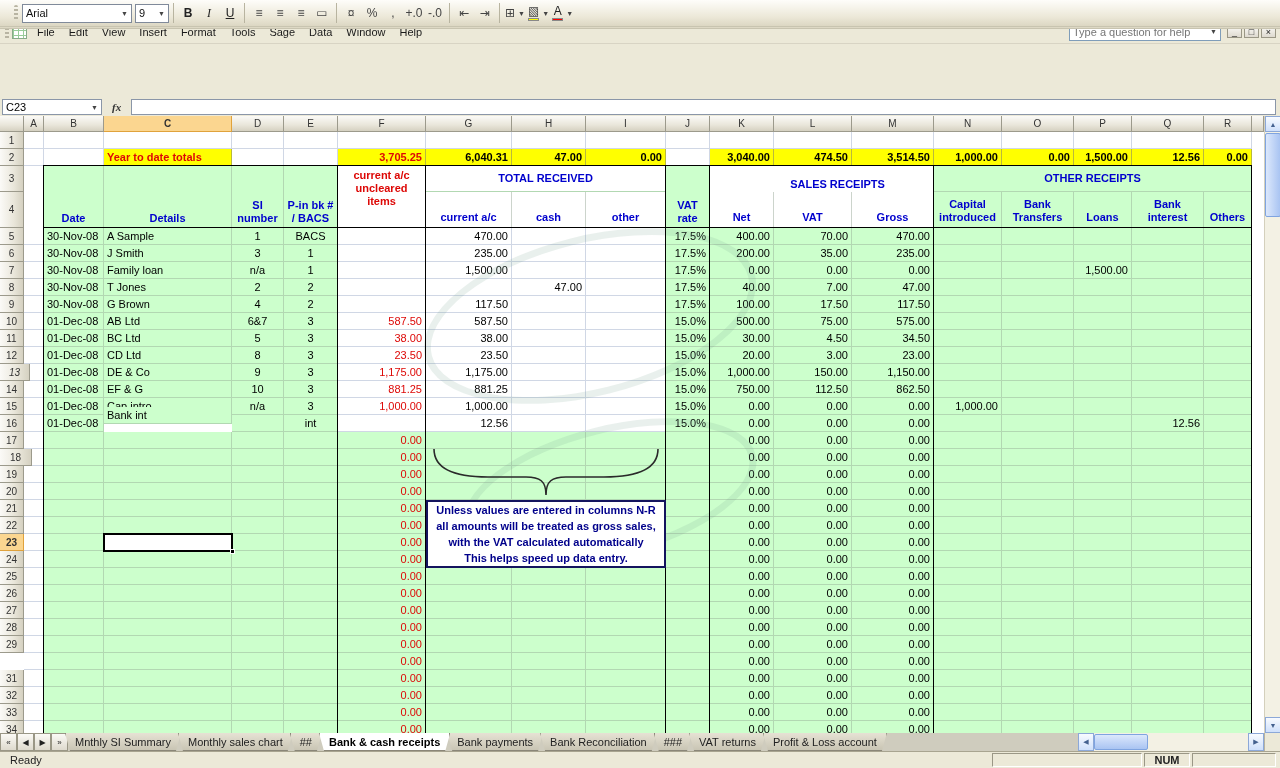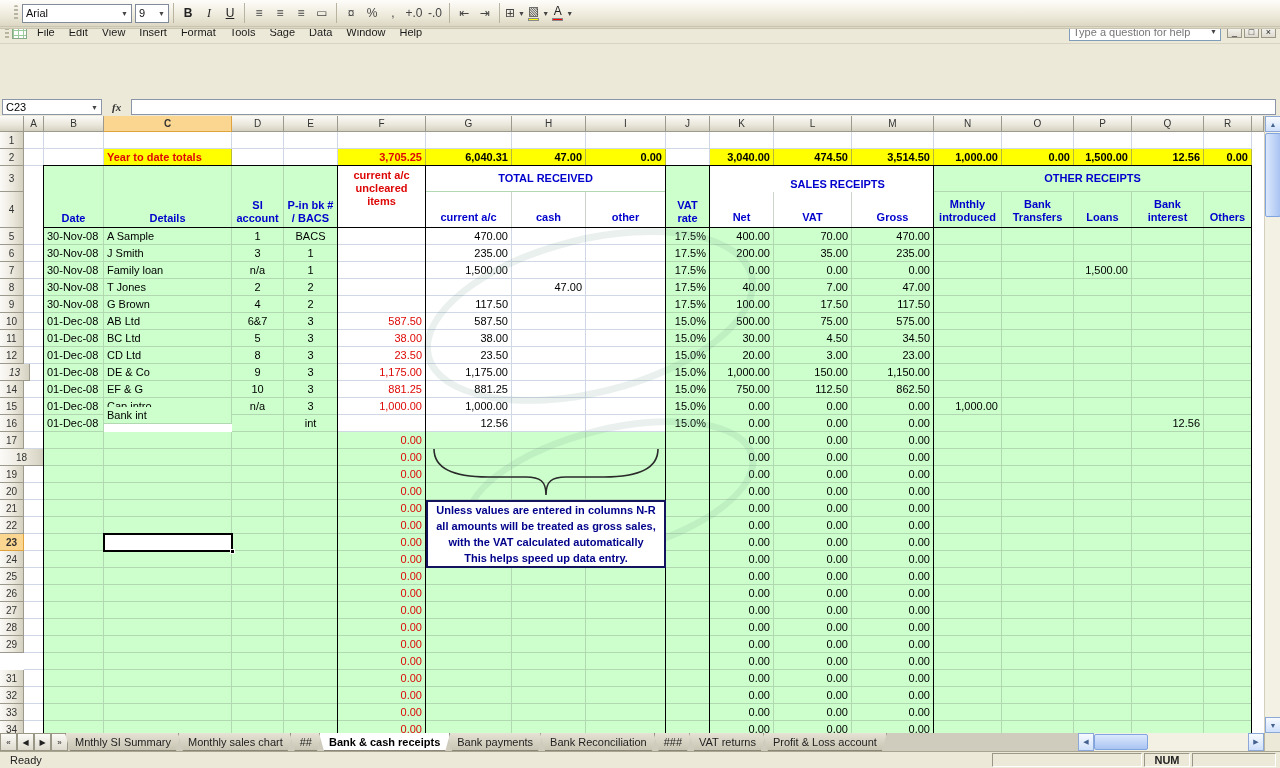--- a/index.html
+++ b/index.html
@@ -892,38 +892,38 @@
         <div class="gc cell green num" style="left: 774px; top: 605px; width: 78px; height: 17px;">0.00</div>
         <div class="gc cell green num" style="left: 852px; top: 605px; width: 82px; height: 17px;">0.00</div>
         <div class="gc cell green" style="left: 934px; top: 605px; width: 68px; height: 17px;"></div>
         <div class="gc cell green" style="left: 1002px; top: 605px; width: 72px; height: 17px;"></div>
         <div class="gc cell green" style="left: 1074px; top: 605px; width: 58px; height: 17px;"></div>
         <div class="gc cell green" style="left: 1132px; top: 605px; width: 72px; height: 17px;"></div>
         <div class="gc cell green" style="left: 1204px; top: 605px; width: 48px; height: 17px;"></div>
         <div class="gc hcell hgreen" style="left: 44px; top: 50px; width: 60px; height: 62px;">Date</div>
         <div class="gc hcell hgreen" style="left: 104px; top: 50px; width: 128px; height: 62px;">Details</div>
         <div class="gc hcell hgreen" style="left: 232px; top: 50px; width: 52px; height: 62px;">SI
-account</div>
+number</div>
         <div class="gc hcell hgreen" style="left: 284px; top: 50px; width: 54px; height: 62px;">P-in bk #
 / BACS</div>
         <div class="gc hcell hwhite hredtxt" style="left: 338px; top: 50px; width: 88px; height: 62px;">current a/c
 uncleared
 items</div>
         <div class="gc hcell hgreen" style="left: 666px; top: 50px; width: 44px; height: 62px;">VAT
 rate</div>
         <div class="gc hcell hwhite htitle" style="left: 426px; top: 50px; width: 240px; height: 26px;">TOTAL RECEIVED</div>
         <div class="gc hcell hwhite hsub" style="left: 426px; top: 76px; width: 86px; height: 36px;">current a/c</div>
         <div class="gc hcell hwhite hsub" style="left: 512px; top: 76px; width: 74px; height: 36px;">cash</div>
         <div class="gc hcell hwhite hsub" style="left: 586px; top: 76px; width: 80px; height: 36px;">other</div>
         <div class="gc hcell hwhite htitle" style="left: 710px; top: 50px; width: 224px; height: 38px; margin-left: 16px;">SALES RECEIPTS</div>
         <div class="gc hcell hwhite hsub" style="left: 710px; top: 76px; width: 64px; height: 36px;">Net</div>
         <div class="gc hcell hwhite hsub" style="left: 774px; top: 76px; width: 78px; height: 36px;">VAT</div>
         <div class="gc hcell hwhite hsub" style="left: 852px; top: 76px; width: 82px; height: 36px;">Gross</div>
         <div class="gc hcell hgreen htitle" style="left: 934px; top: 50px; width: 318px; height: 26px;">OTHER RECEIPTS</div>
-        <div class="gc hcell hgreen hsub" style="left: 934px; top: 76px; width: 68px; height: 36px;">Mnthly
+        <div class="gc hcell hgreen hsub" style="left: 934px; top: 76px; width: 68px; height: 36px;">Capital
 introduced</div>
         <div class="gc hcell hgreen hsub" style="left: 1002px; top: 76px; width: 72px; height: 36px;">Bank
 Transfers</div>
         <div class="gc hcell hgreen hsub" style="left: 1074px; top: 76px; width: 58px; height: 36px;">Loans</div>
         <div class="gc hcell hgreen hsub" style="left: 1132px; top: 76px; width: 72px; height: 36px;">Bank
 interest</div>
         <div class="gc hcell hgreen hsub" style="left: 1204px; top: 76px; width: 48px; height: 36px;">Others</div>
         <div class="gc wmark" style="left: 420px; top: 120px; width: 340px; height: 160px;"></div>
         <div class="gc wmark" style="left: 460px; top: 310px; width: 300px; height: 130px;"></div>
         <div class="gc bline" style="left: 43px; top: 50px; width: 1px; height: 572px;"></div>
@@ -974,21 +974,21 @@
         <div class="gc rowhdr" style="left: 0px; top: 163px; width: 24px; height: 17px;">8</div>
         <div class="gc rowhdr" style="left: 0px; top: 180px; width: 24px; height: 17px;">9</div>
         <div class="gc rowhdr" style="left: 0px; top: 197px; width: 24px; height: 17px;">10</div>
         <div class="gc rowhdr" style="left: 0px; top: 214px; width: 24px; height: 17px;">11</div>
         <div class="gc rowhdr" style="left: 0px; top: 231px; width: 24px; height: 17px;">12</div>
         <div class="gc rowhdr" style="left: 0px; top: 248px; width: 30px; height: 17px; font-style: italic;">13</div>
         <div class="gc rowhdr" style="left: 0px; top: 265px; width: 24px; height: 17px;">14</div>
         <div class="gc rowhdr" style="left: 0px; top: 282px; width: 24px; height: 17px;">15</div>
         <div class="gc rowhdr" style="left: 0px; top: 299px; width: 24px; height: 17px;">16</div>
         <div class="gc rowhdr" style="left: 0px; top: 316px; width: 24px; height: 17px;">17</div>
-        <div class="gc rowhdr" style="left: 0px; top: 333px; width: 44px; height: 17px; text-align: center;">18</div>
+        <div class="gc rowhdr" style="left: 0px; top: 333px; width: 32px; height: 17px; text-align: center;">18</div>
         <div class="gc rowhdr" style="left: 0px; top: 350px; width: 24px; height: 17px;">19</div>
         <div class="gc rowhdr" style="left: 0px; top: 367px; width: 24px; height: 17px;">20</div>
         <div class="gc rowhdr" style="left: 0px; top: 384px; width: 24px; height: 17px;">21</div>
         <div class="gc rowhdr" style="left: 0px; top: 401px; width: 24px; height: 17px;">22</div>
         <div class="gc rowhdr hl" style="left: 0px; top: 418px; width: 24px; height: 17px;">23</div>
         <div class="gc rowhdr" style="left: 0px; top: 435px; width: 24px; height: 17px;">24</div>
         <div class="gc rowhdr" style="left: 0px; top: 452px; width: 24px; height: 17px;">25</div>
         <div class="gc rowhdr" style="left: 0px; top: 469px; width: 24px; height: 17px;">26</div>
         <div class="gc rowhdr" style="left: 0px; top: 486px; width: 24px; height: 17px;">27</div>
         <div class="gc rowhdr" style="left: 0px; top: 503px; width: 24px; height: 17px;">28</div>

